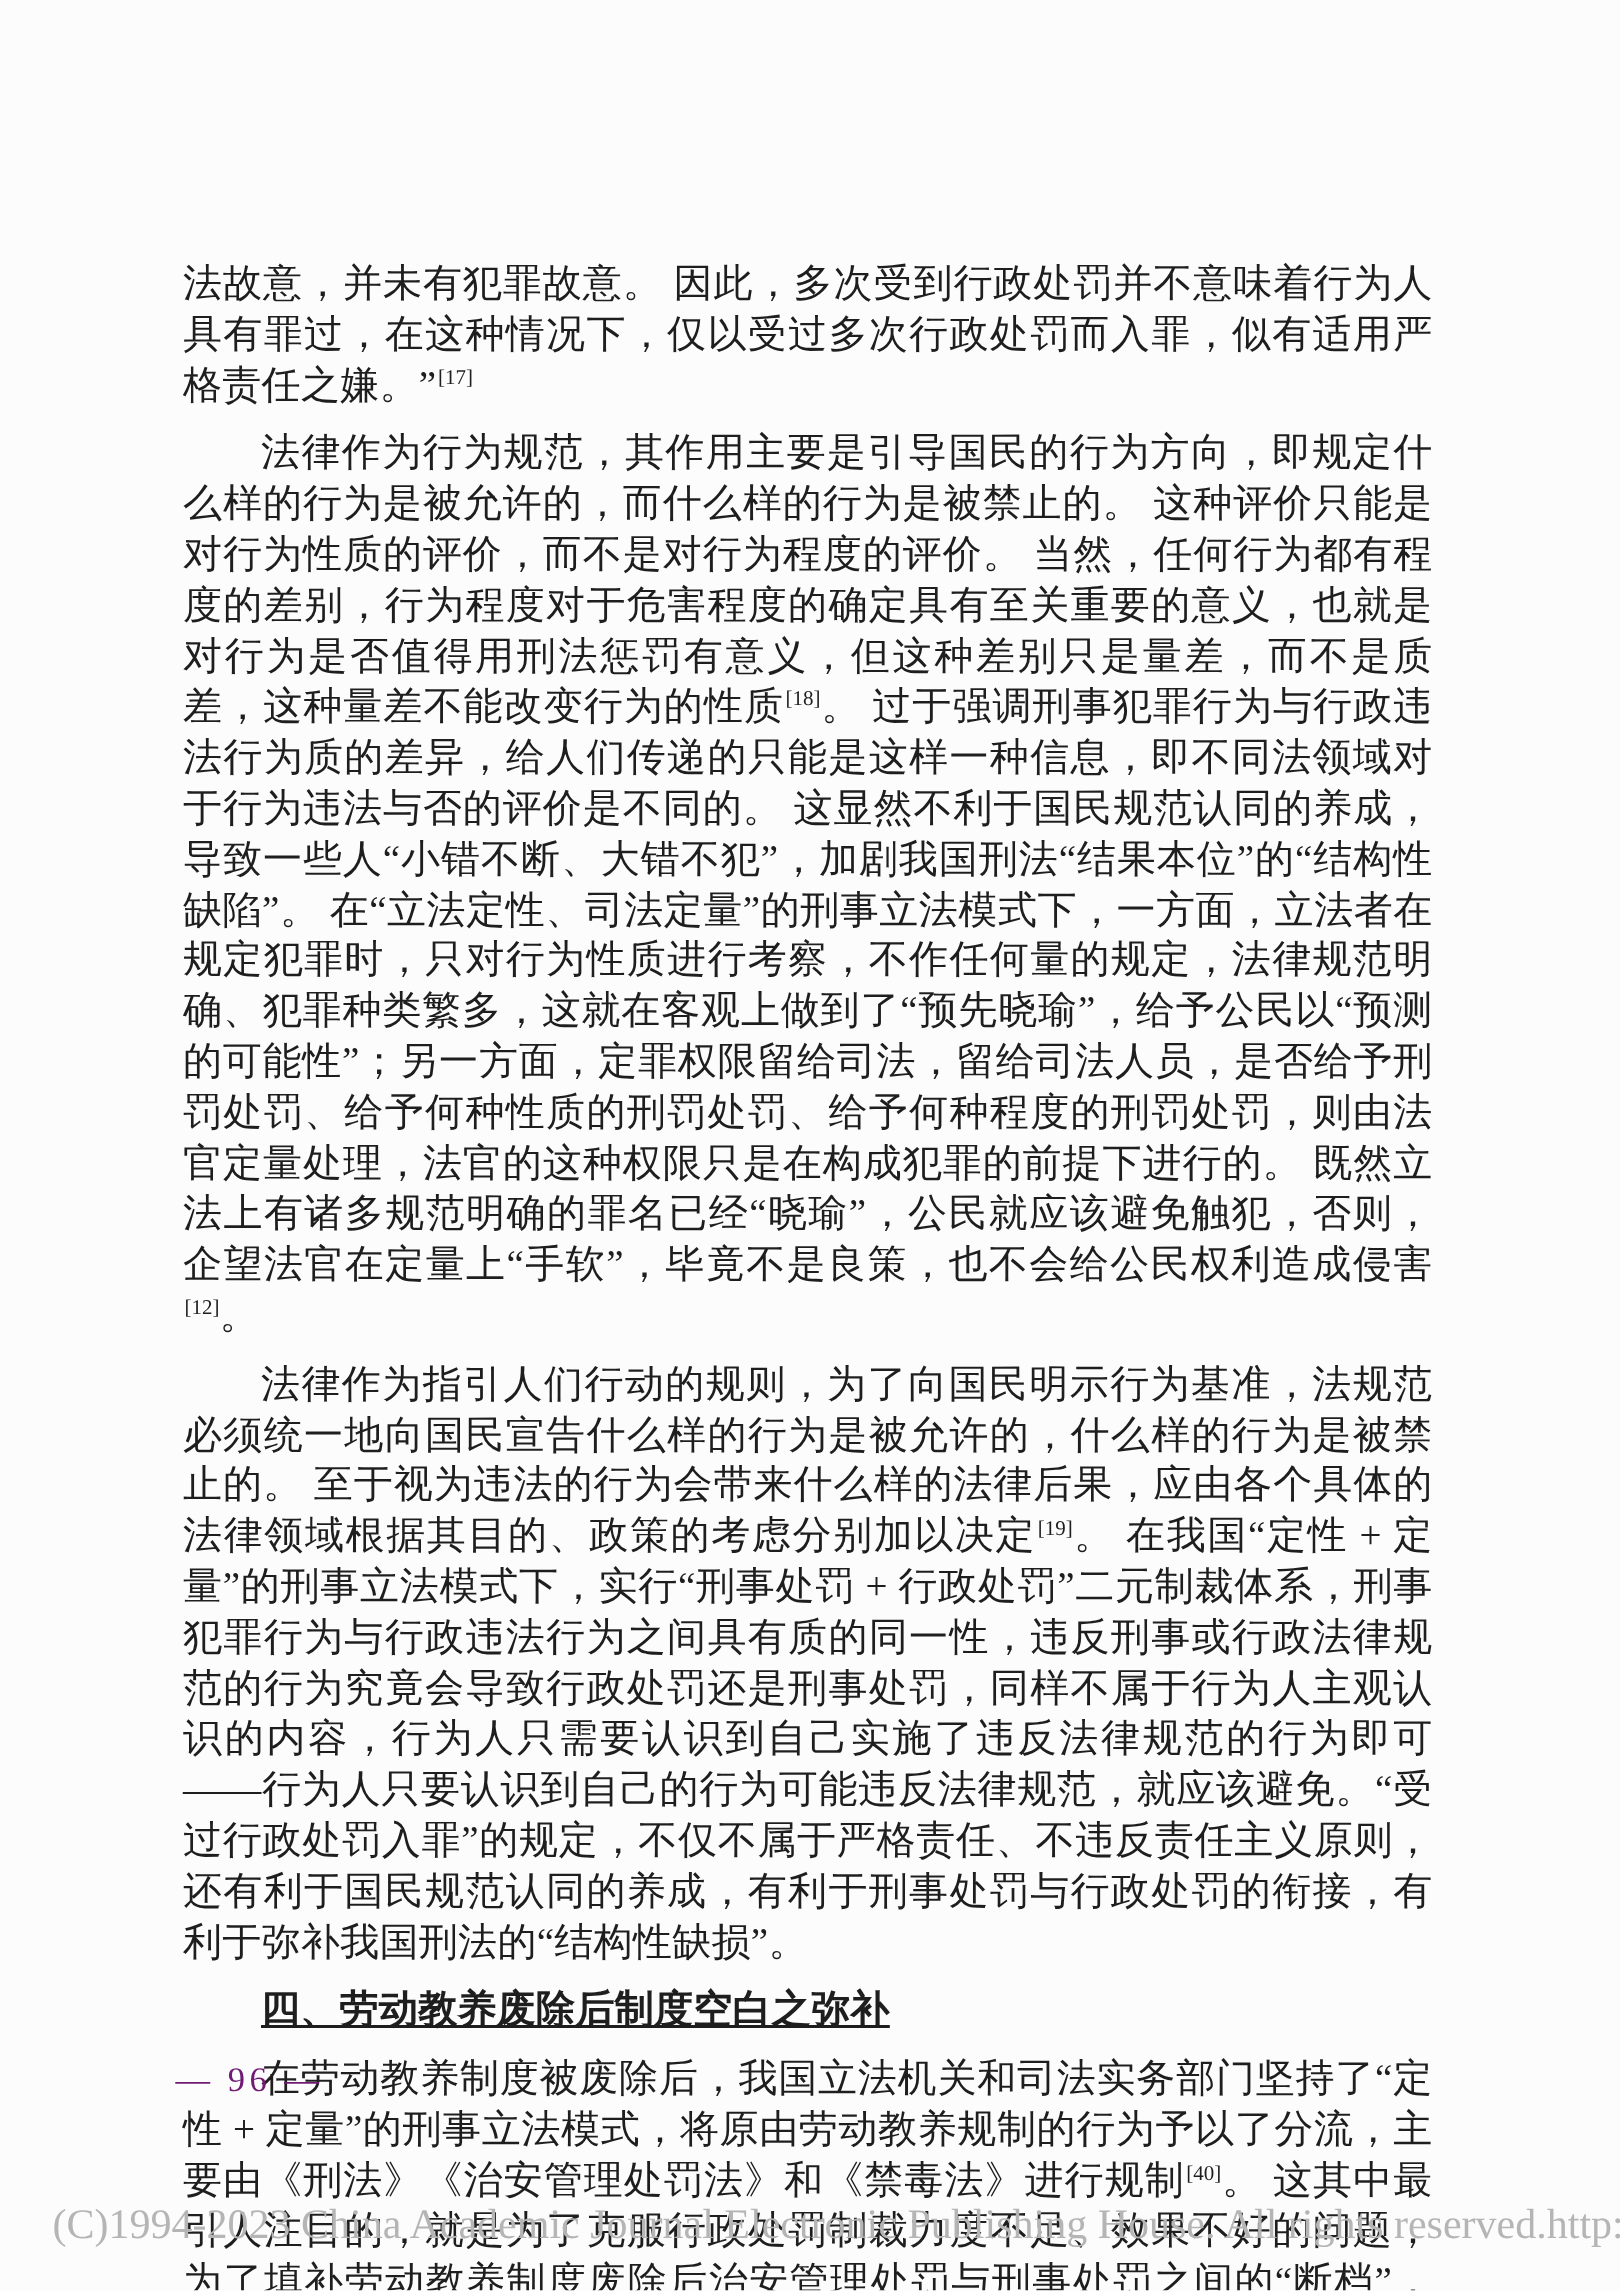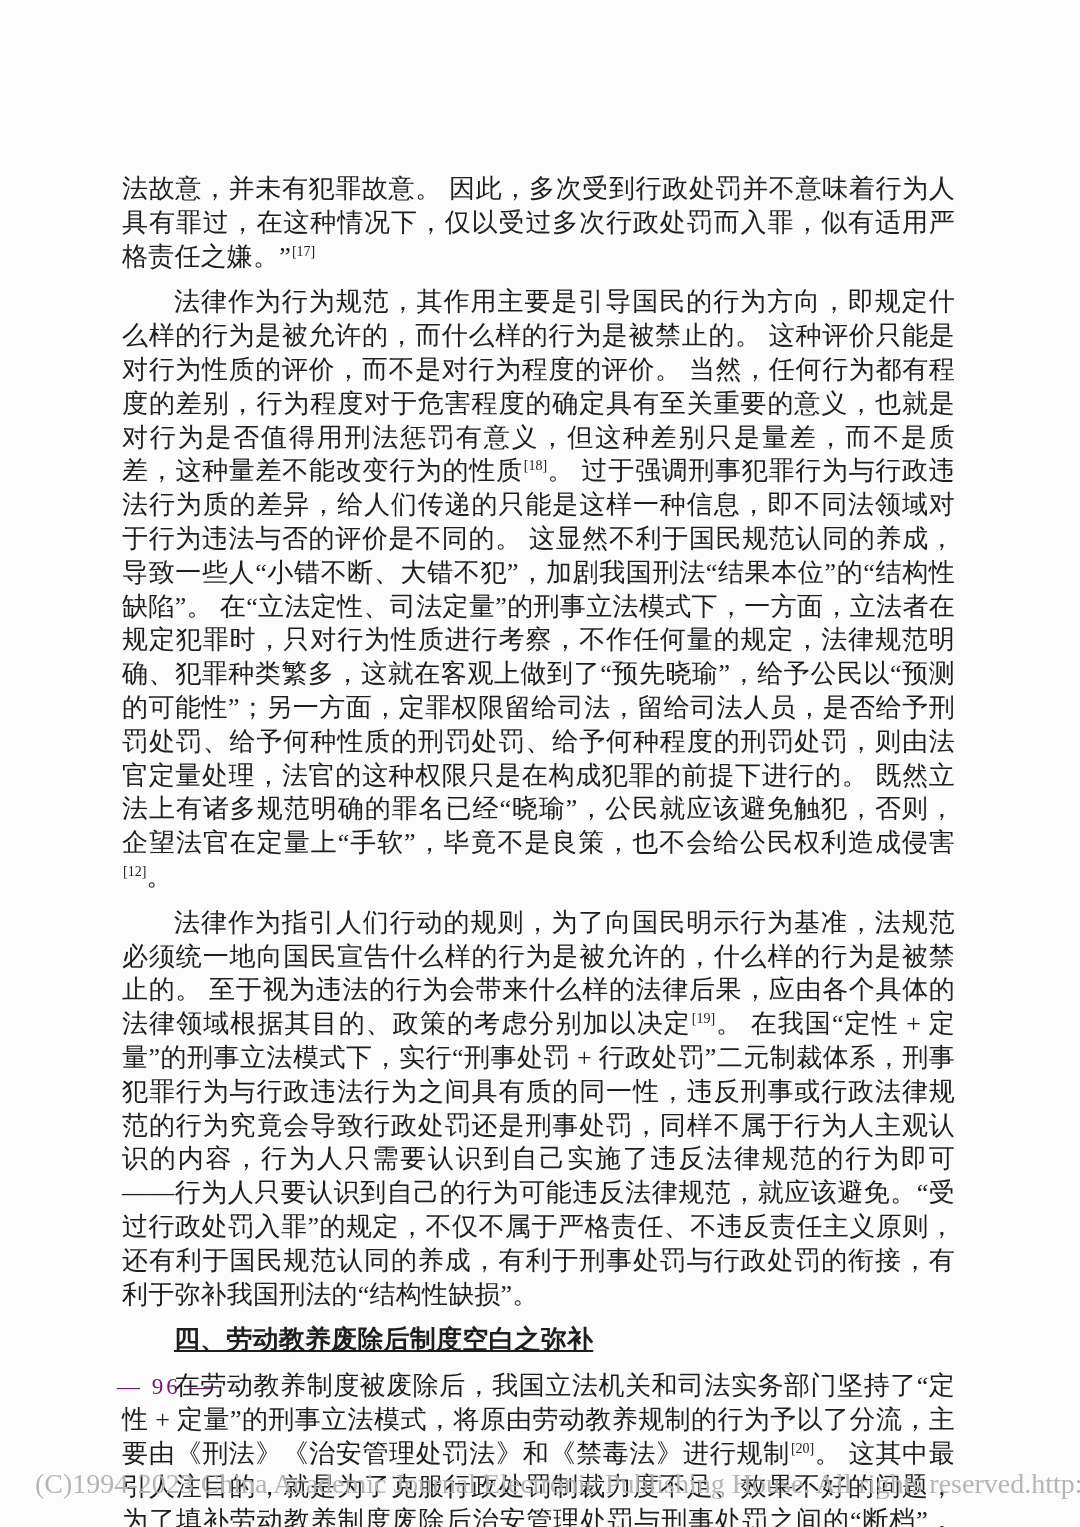--- a/index.html
+++ b/index.html
@@ -71,21 +71,21 @@
 </head>
 <body>
 
 <div class="page">
 
   <main class="article">
       <p class="para">法故意，并未有犯罪故意。 因此，多次受到行政处罚并不意味着行为人具有罪过，在这种情况下，仅以受过多次行政处罚而入罪，似有适用严格责任之嫌。”<sup>[17]</sup></p>
       <p class="para indent">法律作为行为规范，其作用主要是引导国民的行为方向，即规定什么样的行为是被允许的，而什么样的行为是被禁止的。 这种评价只能是对行为性质的评价，而不是对行为程度的评价。 当然，任何行为都有程度的差别，行为程度对于危害程度的确定具有至关重要的意义，也就是对行为是否值得用刑法惩罚有意义，但这种差别只是量差，而不是质差，这种量差不能改变行为的性质<sup>[18]</sup>。 过于强调刑事犯罪行为与行政违法行为质的差异，给人们传递的只能是这样一种信息，即不同法领域对于行为违法与否的评价是不同的。 这显然不利于国民规范认同的养成，导致一些人“小错不断、大错不犯”，加剧我国刑法“结果本位”的“结构性缺陷”。 在“立法定性、司法定量”的刑事立法模式下，一方面，立法者在规定犯罪时，只对行为性质进行考察，不作任何量的规定，法律规范明确、犯罪种类繁多，这就在客观上做到了“预先晓瑜”，给予公民以“预测的可能性”；另一方面，定罪权限留给司法，留给司法人员，是否给予刑罚处罚、给予何种性质的刑罚处罚、给予何种程度的刑罚处罚，则由法官定量处理，法官的这种权限只是在构成犯罪的前提下进行的。 既然立法上有诸多规范明确的罪名已经“晓瑜”，公民就应该避免触犯，否则，企望法官在定量上“手软”，毕竟不是良策，也不会给公民权利造成侵害<sup>[12]</sup>。</p>
       <p class="para indent">法律作为指引人们行动的规则，为了向国民明示行为基准，法规范必须统一地向国民宣告什么样的行为是被允许的，什么样的行为是被禁止的。 至于视为违法的行为会带来什么样的法律后果，应由各个具体的法律领域根据其目的、政策的考虑分别加以决定<sup>[19]</sup>。 在我国“定性 + 定量”的刑事立法模式下，实行“刑事处罚 + 行政处罚”二元制裁体系，刑事犯罪行为与行政违法行为之间具有质的同一性，违反刑事或行政法律规范的行为究竟会导致行政处罚还是刑事处罚，同样不属于行为人主观认识的内容，行为人只需要认识到自己实施了违反法律规范的行为即可——行为人只要认识到自己的行为可能违反法律规范，就应该避免。“受过行政处罚入罪”的规定，不仅不属于严格责任、不违反责任主义原则，还有利于国民规范认同的养成，有利于刑事处罚与行政处罚的衔接，有利于弥补我国刑法的“结构性缺损”。</p>
       <p class="para indent heading">四、劳动教养废除后制度空白之弥补</p>
-      <p class="para indent">在劳动教养制度被废除后，我国立法机关和司法实务部门坚持了“定性 + 定量”的刑事立法模式，将原由劳动教养规制的行为予以了分流，主要由《刑法》《治安管理处罚法》和《禁毒法》进行规制<sup>[20]</sup>。 这其中最引人注目的，就是为了克服行政处罚制裁力度不足、效果不好的问题，为了填补劳动教养制度废除后治安管理处罚与刑事处罚之间的“断档”，加强对屡教不改者的惩治效果，刑事立法和司法解释将行为人受过行政处罚的事实作为定罪情节纳入</p>
+      <p class="para indent">在劳动教养制度被废除后，我国立法机关和司法实务部门坚持了“定性 + 定量”的刑事立法模式，将原由劳动教养规制的行为予以了分流，主要由《刑法》《治安管理处罚法》和《禁毒法》进行规制<sup>[40]</sup>。 这其中最引人注目的，就是为了克服行政处罚制裁力度不足、效果不好的问题，为了填补劳动教养制度废除后治安管理处罚与刑事处罚之间的“断档”，加强对屡教不改者的惩治效果，刑事立法和司法解释将行为人受过行政处罚的事实作为定罪情节纳入</p>
     </main>
 
   <div class="page-number">— 96 —</div>
 
   <footer class="footer">
     <span>(C)1994-2023 China Academic Journal Electronic Publishing House. All rights reserved.</span>
     <span>http://www.cnki.net</span>
   </footer>
 
 </div>

